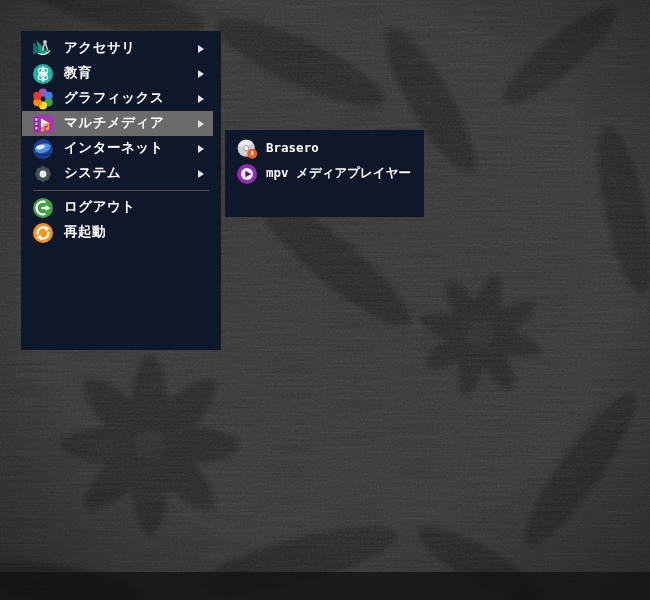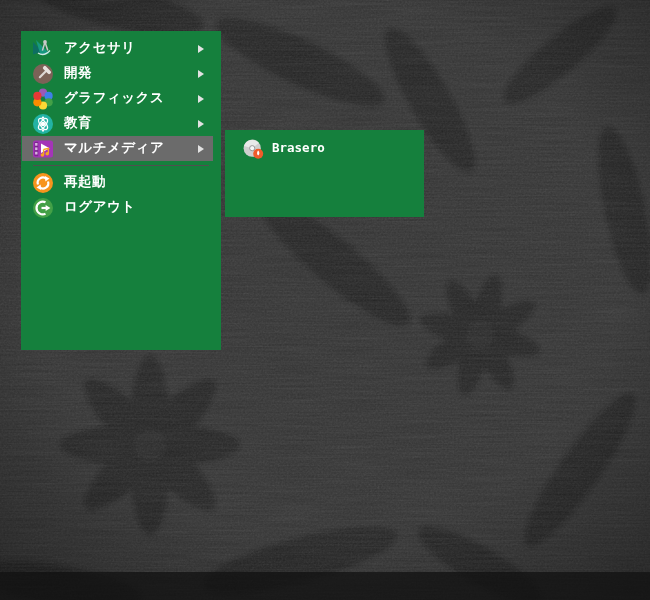--- a/index.html
+++ b/index.html
@@ -1,26 +1,26 @@
 <!DOCTYPE html>
 <html><head>
 <meta charset="utf-8">
 <style>
   html, body { margin:0; padding:0; width:650px; height:600px; overflow:hidden;
     font-family:"Liberation Sans", sans-serif; background:#2e2e2e; }
   .stage { position:relative; width:650px; height:600px; }
   .wallpaper { position:absolute; left:0; top:0; }
 
-  .menu { position:absolute; background:#15803d; box-sizing:border-box; }
+  .menu { position:absolute; background:#0f172a; box-sizing:border-box; }
   #main-menu { left:21px; top:31px; width:200px; height:319px; padding:5px 0; }
   #sub-menu  { left:225px; top:130px; width:199px; height:87px; padding:6px 0; }
 
   .row { height:25px; display:flex; align-items:center; position:relative;
          margin:0 8px 0 1px; padding-left:10px; cursor:default; }
-  #sub-menu .row { padding-left:16px; }
+  #sub-menu .row { padding-left:10px; }
   .row.hl { background:#6b6b6b; }
   .icon { width:22px; height:22px; flex:0 0 22px; margin-right:10px; }
   #sub-menu .icon { margin-right:8px; }
   .label { color:#ffffff; font-weight:bold; font-size:13.5px; letter-spacing:0.5px;
            white-space:nowrap; line-height:1; padding-bottom:1px; }
   #sub-menu .label { font-family:"DejaVu Sans Mono","Liberation Sans",monospace;
            font-size:12.5px; letter-spacing:0; }
   .arrow { position:absolute; right:9px; top:50%; margin-top:-4px; width:0; height:0;
            border-left:6px solid #e2e2e2; border-top:4px solid transparent;
            border-bottom:4px solid transparent; }
@@ -109,113 +109,132 @@
         <polygon points="1,4 10,13.5 1,16.5" fill="#0d6e62"></polygon>
         <polygon points="4,2 17.5,15.5 8.5,17" fill="#17977f"></polygon>
         <path d="M6,15 Q12,19 18,12.5" stroke="#cfe8e4" stroke-width="1.4" fill="none"></path>
         <path d="M13,4 L10.4,12.6 M13,4 L15.8,12.6" stroke="#c9c9c9" stroke-width="1.5" fill="none"></path>
         <circle cx="13" cy="4" r="1.9" fill="#c9c9c9"></circle>
       </svg>
       <span class="label">アクセサリ</span>
       <span class="arrow"></span>
     </div>
 
-    <div class="row">
-      <svg class="icon" viewBox="0 0 22 22">
-        <circle cx="11" cy="11" r="10" fill="#7c6257"></circle>
-        <g transform="rotate(45 11 11)">
-          <rect x="9.9" y="5" width="2.2" height="11.5" rx="1" fill="#ddd7d3"></rect>
-          <rect x="6.2" y="3.6" width="9.6" height="3.6" rx="1.4" fill="#e8e2de"></rect>
-        </g>
-      </svg>
-      <span class="label">開発</span>
+
+    <div class="row">
+      <svg class="icon" viewBox="0 0 22 22">
+        <circle cx="11" cy="11" r="10" fill="#23b3a5"></circle>
+        <ellipse cx="11" cy="11" rx="6.5" ry="2.8" fill="none" stroke="#ffffff" stroke-width="1.3" transform="rotate(-55 11 11)"></ellipse>
+        <ellipse cx="11" cy="11" rx="6.5" ry="2.8" fill="none" stroke="#ffffff" stroke-width="1.3" transform="rotate(55 11 11)"></ellipse>
+        <circle cx="11" cy="11" r="2.2" fill="#ffffff"></circle>
+        <circle cx="11" cy="4.6" r="1.2" fill="#ffffff"></circle>
+        <circle cx="11" cy="17.4" r="1.2" fill="#ffffff"></circle>
+      </svg>
+      <span class="label">教育</span>
       <span class="arrow"></span>
     </div>
 
     <div class="row">
       <svg class="icon" viewBox="0 0 22 22">
         <circle cx="11" cy="4.6" r="4.1" fill="#9b59b6"></circle>
         <circle cx="16.6" cy="7.9" r="4.1" fill="#3f7fe8"></circle>
         <circle cx="16.6" cy="14.3" r="4.1" fill="#43a047"></circle>
         <circle cx="11" cy="17.5" r="4.1" fill="#fdd835"></circle>
         <circle cx="5.4" cy="14.3" r="4.1" fill="#fb8c00"></circle>
         <circle cx="5.4" cy="7.9" r="4.1" fill="#e53935"></circle>
       </svg>
       <span class="label">グラフィックス</span>
-      <span class="arrow"></span>
-    </div>
-
-    <div class="row">
-      <svg class="icon" viewBox="0 0 22 22">
-        <circle cx="11" cy="11" r="10" fill="#23b3a5"></circle>
-        <ellipse cx="11" cy="11" rx="6.5" ry="2.8" fill="none" stroke="#ffffff" stroke-width="1.3" transform="rotate(-55 11 11)"></ellipse>
-        <ellipse cx="11" cy="11" rx="6.5" ry="2.8" fill="none" stroke="#ffffff" stroke-width="1.3" transform="rotate(55 11 11)"></ellipse>
-        <circle cx="11" cy="11" r="2.2" fill="#ffffff"></circle>
-        <circle cx="11" cy="4.6" r="1.2" fill="#ffffff"></circle>
-        <circle cx="11" cy="17.4" r="1.2" fill="#ffffff"></circle>
-      </svg>
-      <span class="label">教育</span>
       <span class="arrow"></span>
     </div>
 
     <div class="row hl">
       <svg class="icon" viewBox="0 0 22 22">
         <rect x="1" y="2.5" width="20" height="17" rx="2.5" fill="#a435b8"></rect>
         <rect x="2.4" y="3.8" width="3.8" height="14.4" fill="#7c2490"></rect>
         <rect x="3.1" y="5" width="2.4" height="2.7" fill="#d9b3e0"></rect>
         <rect x="3.1" y="9.4" width="2.4" height="2.7" fill="#d9b3e0"></rect>
         <rect x="3.1" y="13.8" width="2.4" height="2.7" fill="#d9b3e0"></rect>
         <polygon points="9,5.6 17.6,10.3 9,15" fill="#ffffff"></polygon>
         <path d="M11.6,11.5 L16.4,10.4 L16.4,15.6 M11.6,16.8 L11.6,11.5" stroke="#f5a623" stroke-width="1.4" fill="none"></path>
         <circle cx="10.4" cy="17" r="1.8" fill="#f5a623"></circle>
         <circle cx="15.2" cy="15.8" r="1.8" fill="#f5a623"></circle>
       </svg>
       <span class="label">マルチメディア</span>
       <span class="arrow"></span>
     </div>
 
-
-
-
+    <div class="row">
+      <svg class="icon" viewBox="0 0 22 22">
+        <circle cx="11" cy="11" r="10" fill="#1e3f93"></circle>
+        <g transform="rotate(-14 11 11)">
+          <ellipse cx="11" cy="10.3" rx="8" ry="4.6" fill="#4f8fdd"></ellipse>
+          <ellipse cx="9" cy="8.6" rx="4.6" ry="2.1" fill="#dcebfa"></ellipse>
+        </g>
+        <path d="M3.2,14.5 Q11,18.8 18.8,14.5 L18.8,16 Q11,21.2 3.2,16 Z" fill="#16306e" opacity="0.8"></path>
+      </svg>
+      <span class="label">インターネット</span>
+      <span class="arrow"></span>
+    </div>
+
+
+
+    <div class="row">
+      <svg class="icon" viewBox="0 0 22 22">
+        <rect x="4.7" y="4.7" width="12.6" height="12.6" rx="2.2" fill="#4a4f54"></rect>
+        <rect x="4.7" y="4.7" width="12.6" height="12.6" rx="2.2" fill="#4a4f54" transform="rotate(45 11 11)"></rect>
+        <circle cx="11" cy="11" r="6.6" fill="#4a4f54"></circle>
+        <circle cx="11" cy="11" r="3.4" fill="#eef0f1"></circle>
+      </svg>
+      <span class="label">システム</span>
+      <span class="arrow"></span>
+    </div>
 
     <div class="sep"></div>
+
+    <div class="row">
+      <svg class="icon" viewBox="0 0 22 22">
+        <circle cx="11" cy="11" r="10" fill="#43a047"></circle>
+        <path d="M13.5,5.3 A6.3,6.3 0 1 0 13.5,16.7" fill="none" stroke="#ffffff" stroke-width="2.2"></path>
+        <line x1="9.5" y1="11" x2="14.5" y2="11" stroke="#ffffff" stroke-width="2.2"></line>
+        <polygon points="13.6,7.9 18.4,11 13.6,14.1" fill="#ffffff"></polygon>
+      </svg>
+      <span class="label">ログアウト</span>
+    </div>
 
     <div class="row">
       <svg class="icon" viewBox="0 0 22 22">
         <circle cx="11" cy="11" r="10" fill="#f7941d"></circle>
         <path d="M6,12.5 A5.2,5.2 0 0 1 14.5,7" fill="none" stroke="#ffffff" stroke-width="2.2"></path>
         <polygon points="12.9,3.9 17.5,6.4 13.4,9.4" fill="#ffffff"></polygon>
         <path d="M16,9.5 A5.2,5.2 0 0 1 7.5,15" fill="none" stroke="#ffffff" stroke-width="2.2"></path>
         <polygon points="9.1,18.1 4.5,15.6 8.6,12.6" fill="#ffffff"></polygon>
       </svg>
       <span class="label">再起動</span>
     </div>
 
-    <div class="row">
-      <svg class="icon" viewBox="0 0 22 22">
-        <circle cx="11" cy="11" r="10" fill="#43a047"></circle>
-        <path d="M13.5,5.3 A6.3,6.3 0 1 0 13.5,16.7" fill="none" stroke="#ffffff" stroke-width="2.2"></path>
-        <line x1="9.5" y1="11" x2="14.5" y2="11" stroke="#ffffff" stroke-width="2.2"></line>
-        <polygon points="13.6,7.9 18.4,11 13.6,14.1" fill="#ffffff"></polygon>
-      </svg>
-      <span class="label">ログアウト</span>
-    </div>
-
 
   </div>
 
   <div class="menu" id="sub-menu">
 
     <div class="row">
       <svg class="icon" viewBox="0 0 22 22">
         <circle cx="10.2" cy="10.2" r="8.6" fill="#cfcfcf"></circle>
         <path d="M2.2,8 A8.6,8.6 0 0 1 17,5 L10.2,10.2 Z" fill="#e9e9e9"></path>
         <circle cx="10.2" cy="10.2" r="2.6" fill="#f8f8f8" stroke="#8f8f8f" stroke-width="0.9"></circle>
         <circle cx="16.2" cy="15.8" r="5" fill="#f05b2a"></circle>
         <path d="M16.2,12.6 C14.6,14.4 14.7,16.2 16.2,17.6 C17.7,16.2 17.8,14.4 16.2,12.6 Z" fill="#ffffff"></path>
       </svg>
       <span class="label">Brasero</span>
     </div>
 
+    <div class="row">
+      <svg class="icon" viewBox="0 0 22 22">
+        <circle cx="11" cy="11" r="10" fill="#8e2daf"></circle>
+        <circle cx="11" cy="11" r="6" fill="#f3edf5"></circle>
+        <polygon points="9.3,7.7 15.2,11 9.3,14.3" fill="#5e1778"></polygon>
+      </svg>
+      <span class="label">mpv メディアプレイヤー</span>
+    </div>
 
 
   </div>
 </div>
 
 </body></html>

